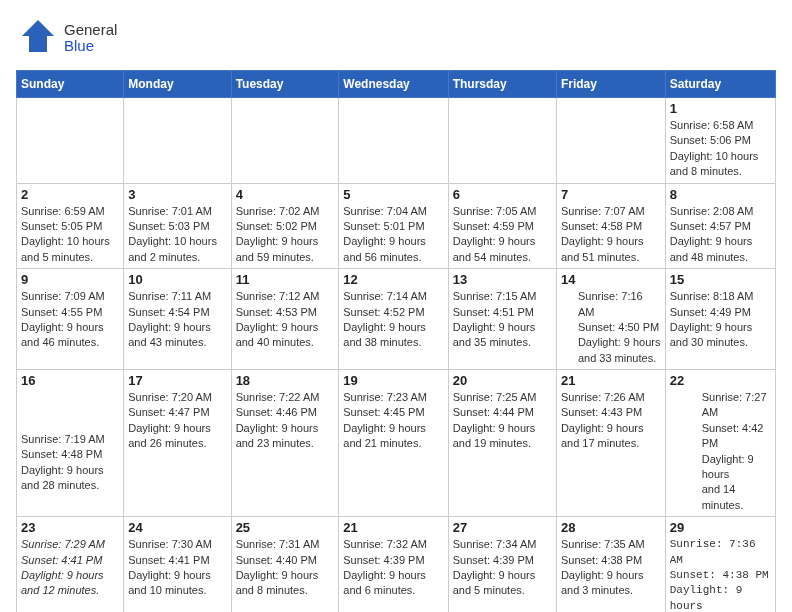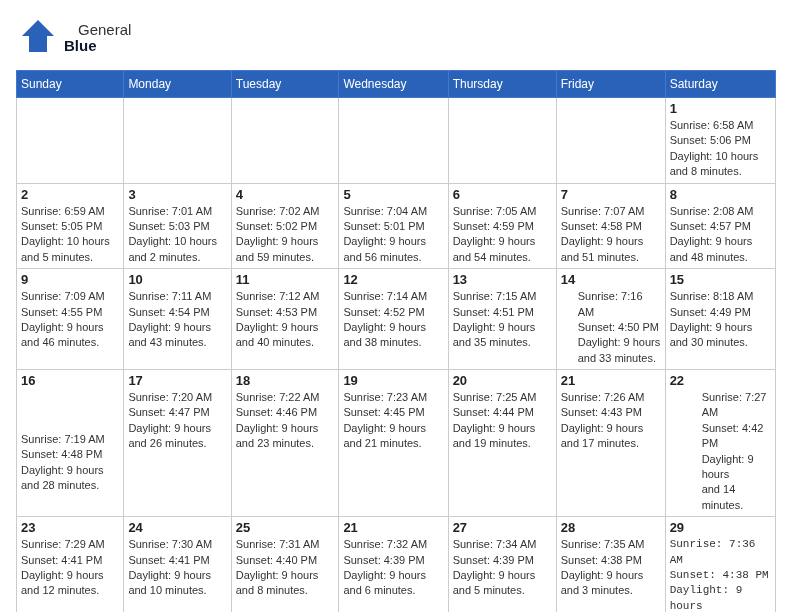--- a/index.html
+++ b/index.html
@@ -35,21 +35,21 @@
     }
     .calendar-table {
       width: 100%;
       border-collapse: collapse;
       border: 1px solid #ccc;
     }
     .calendar-table th {
       background: #2962b8;
       color: #fff;
       font-size: 12px;
-      font-weight: normal;
+      font-weight: bold;
       padding: 6px 4px;
       text-align: left;
       border: 1px solid #4477cc;
     }
     .calendar-table td {
       vertical-align: top;
       border: 1px solid #ccc;
       padding: 3px 4px;
       width: 113px;
       min-height: 70px;
@@ -77,25 +77,25 @@
 <body>
 
 <div class="header-section">
   <div class="logo">
     <div style="display:flex;align-items:center;gap:4px;">
       <svg width="44" height="44" viewBox="0 0 44 44" xmlns="http://www.w3.org/2000/svg">
         <rect width="44" height="44" fill="white"></rect>
         <polygon points="22,4 38,20 31,20 31,36 13,36 13,20 6,20" fill="#2962b8"></polygon>
       </svg>
       <div>
-        <div style="font-size:15px;line-height:1.1;margin-left:14px;">
+        <div style="font-size:15px;line-height:1.1;">
           <span style="font-weight:normal;color:#333;">General</span>
         </div>
         <div style="font-size:15px;line-height:1.1;">
-          <span style="font-weight:bold;color:#0f172a;">Blue</span>
+          <span style="font-weight:normal;color:#1d4ed8;">Blue</span>
         </div>
       </div>
     </div>
   </div>
   <div class="title-section">
     <div class="calendar-title"></div>
     <div class="calendar-subtitle"></div>
   </div>
 </div>
 
@@ -276,21 +276,21 @@
           <span class="day-number">22</span>
           <div class="day-info" style="white-space: pre-line; margin-left: 32px;">Sunrise: 7:27 AM
 Sunset: 4:42 PM
 Daylight: 9 hours
 and 14 minutes.</div>
         </td>
       </tr>
       <tr class="week-row">
         <td>
           <span class="day-number">23</span>
-          <div class="day-info" style="white-space: pre-line;">Sunrise: 7:29 AM
+          <div class="day-info" style="white-space: pre-line; font-style: italic;">Sunrise: 7:29 AM
 Sunset: 4:41 PM
 Daylight: 9 hours
 and 12 minutes.</div>
         </td>
         <td>
           <span class="day-number">24</span>
           <div class="day-info" style="white-space: pre-line;">Sunrise: 7:30 AM
 Sunset: 4:41 PM
 Daylight: 9 hours
 and 10 minutes.</div>

